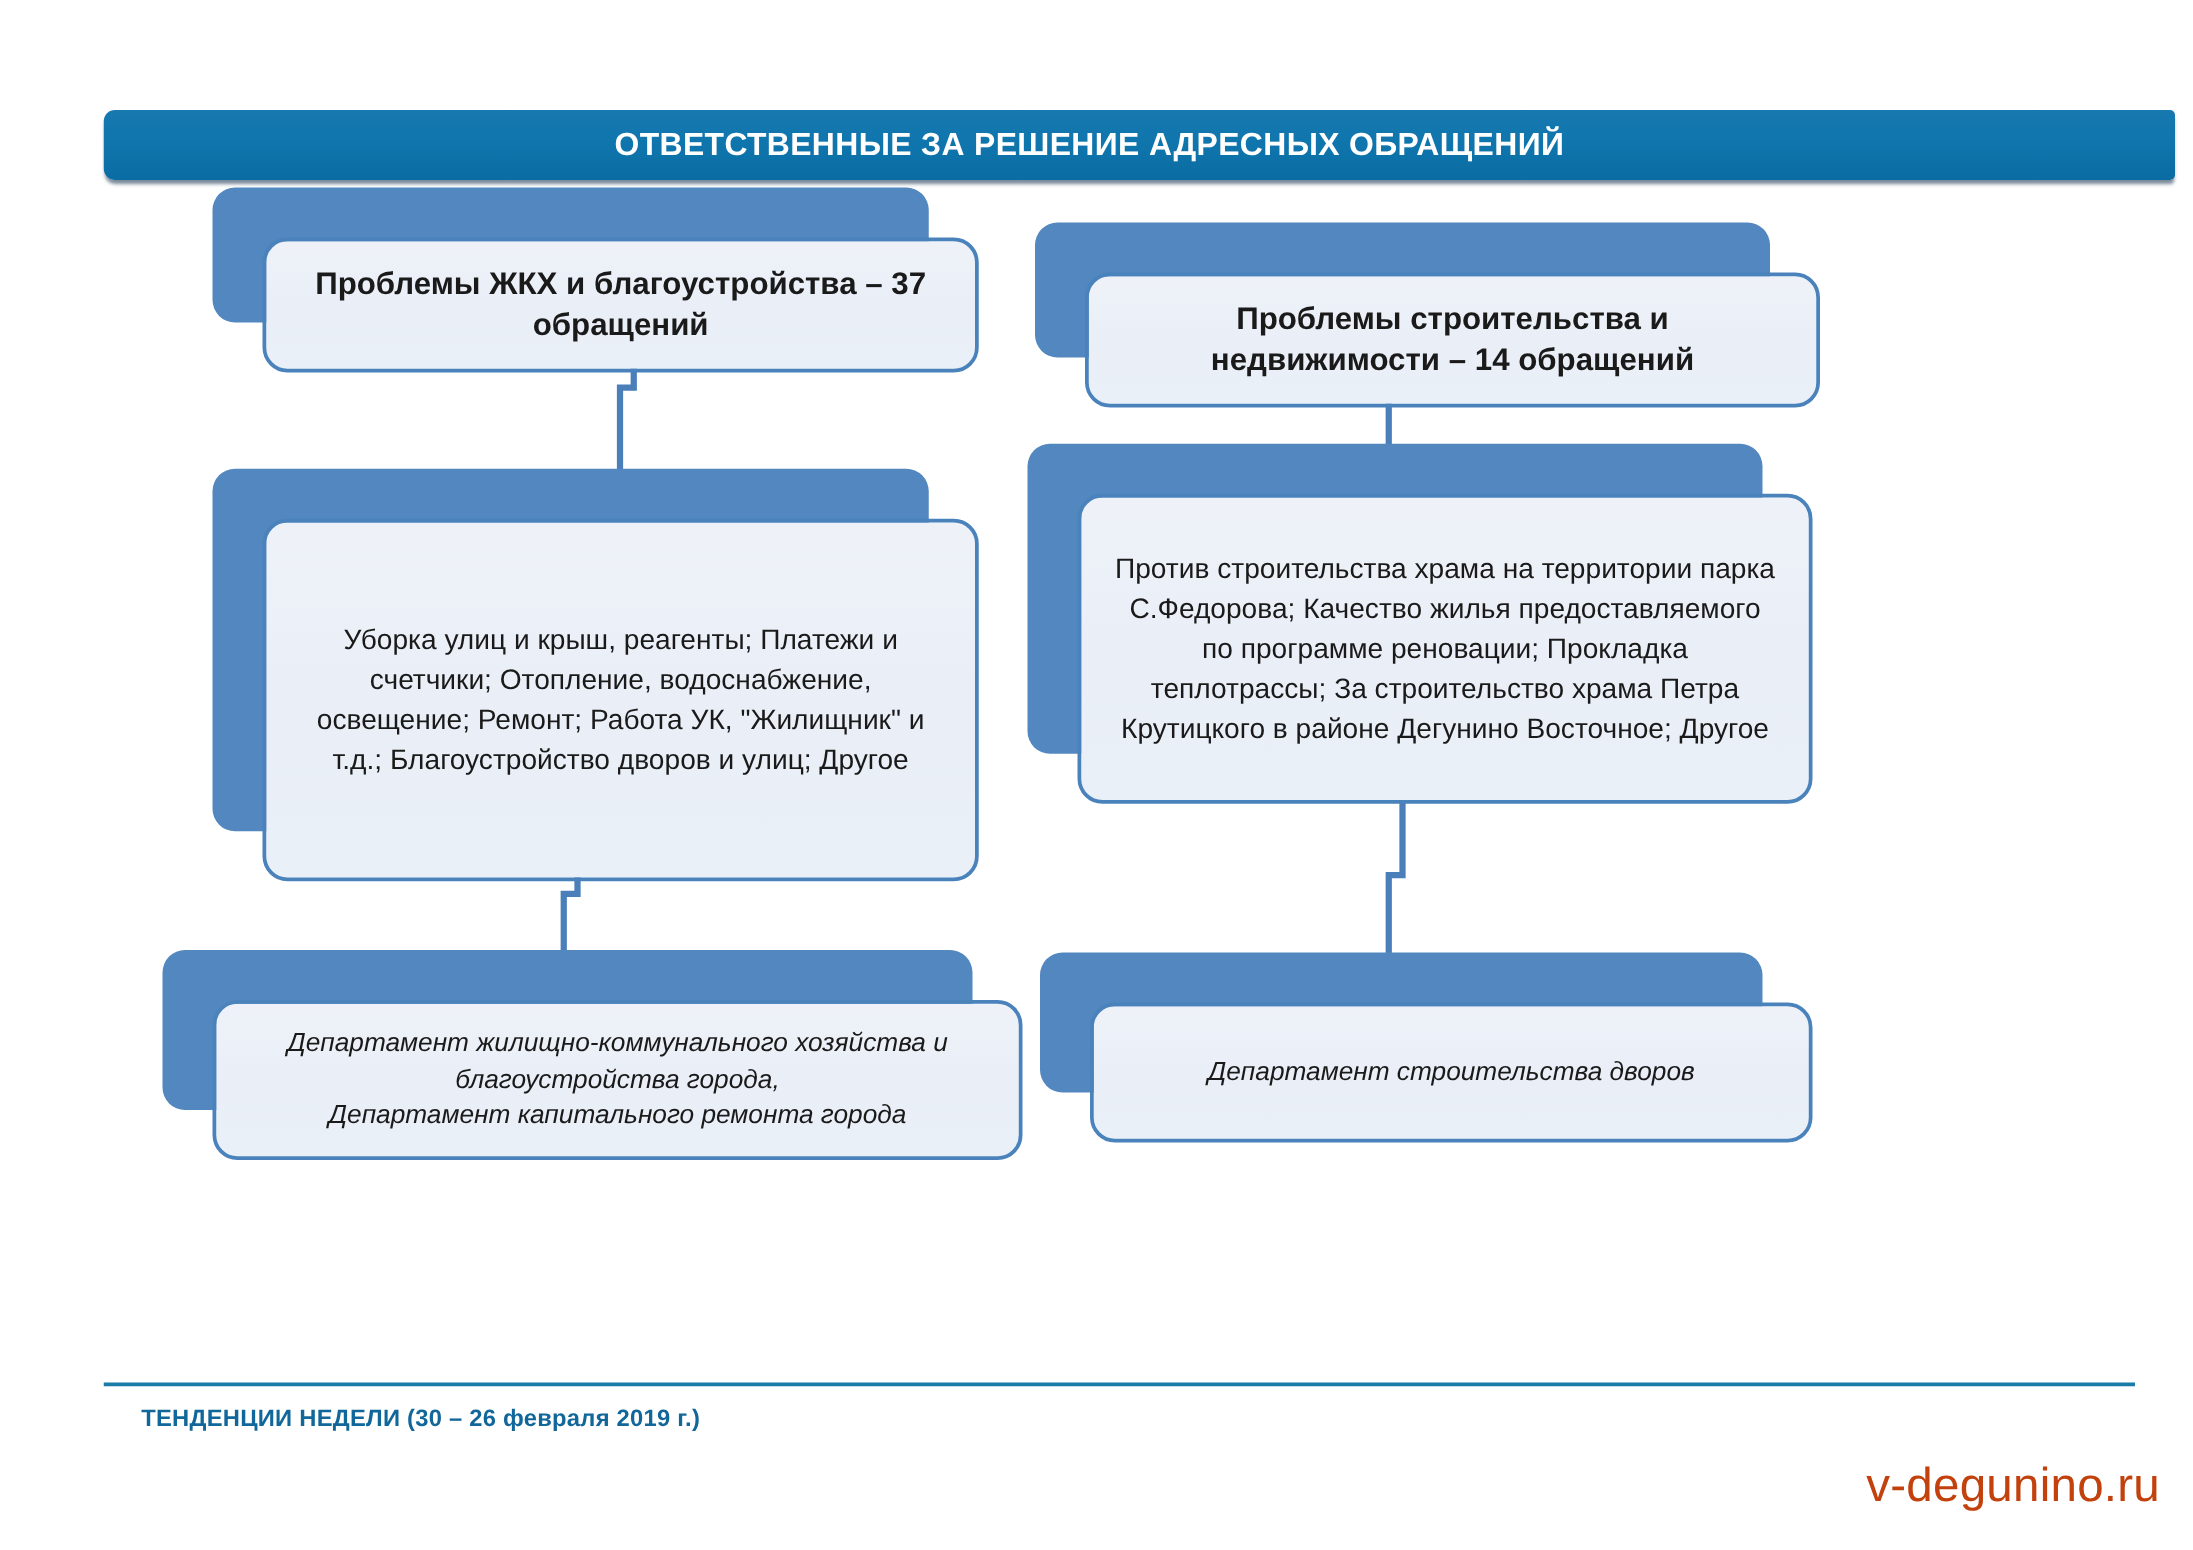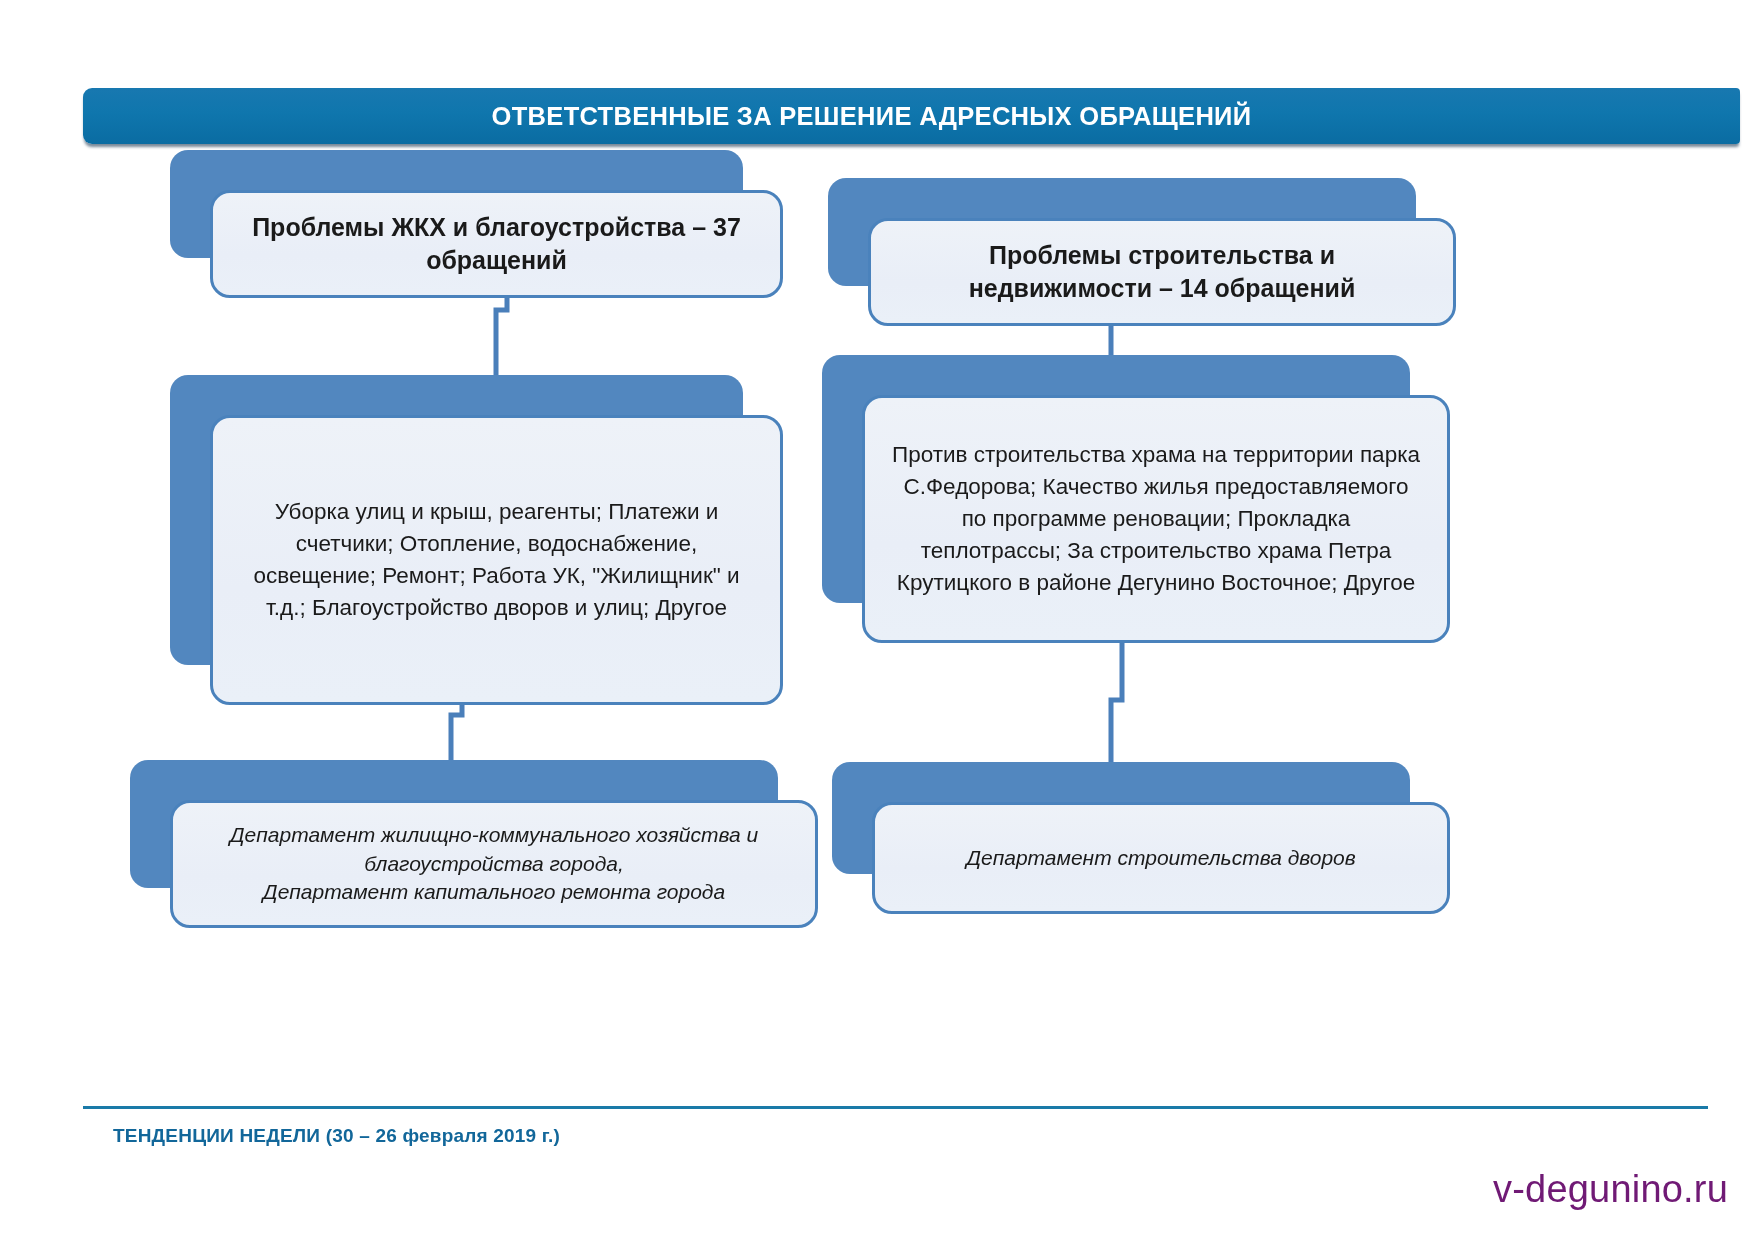--- a/index.html
+++ b/index.html
@@ -139,21 +139,21 @@
     font-weight: bold;
     color: #12679a;
     letter-spacing: 0.2px;
     white-space: nowrap;
   }
   .site-url {
     position: absolute;
     right: 26px;
     top: 1168px;
     font-size: 38px;
-    color: #701a75;
+    color: #c2410c;
     letter-spacing: 0.2px;
     white-space: nowrap;
   }
 </style>
 </head>
 <body>
 
 <div id="slide">
 
   <div class="header-banner">

